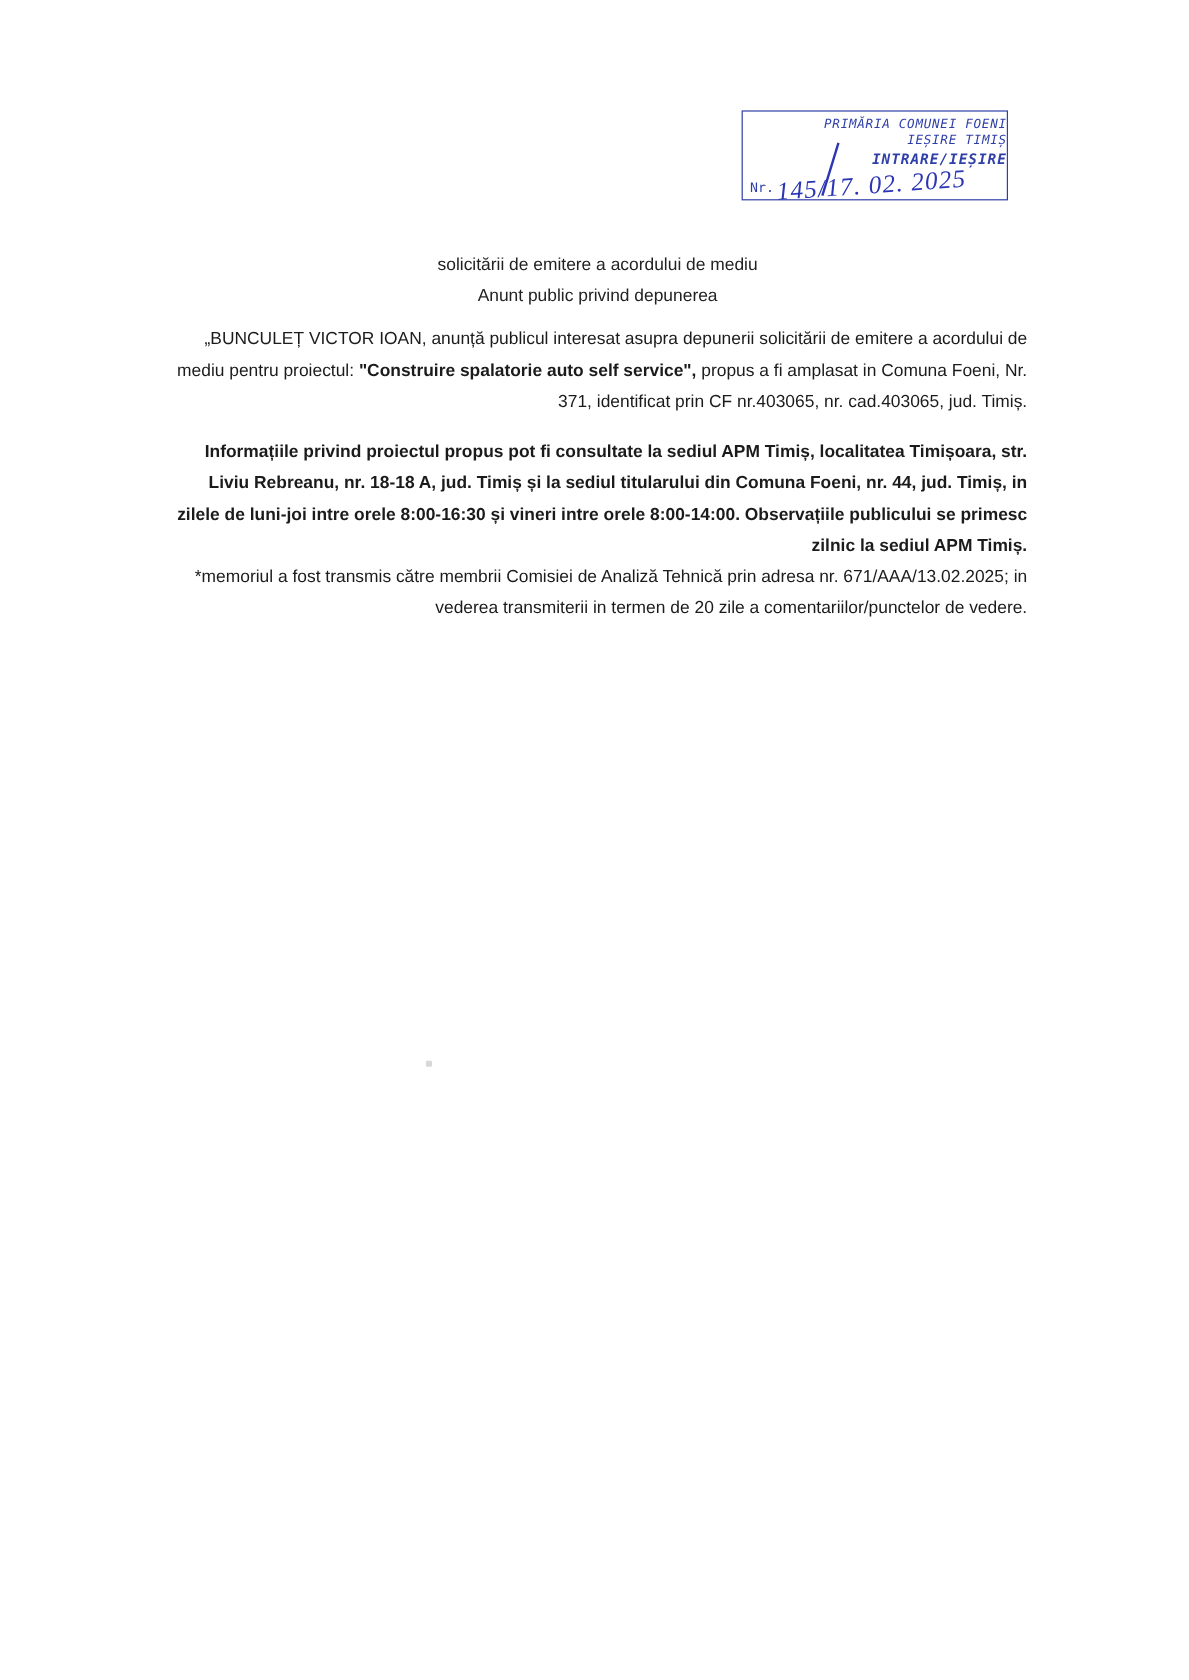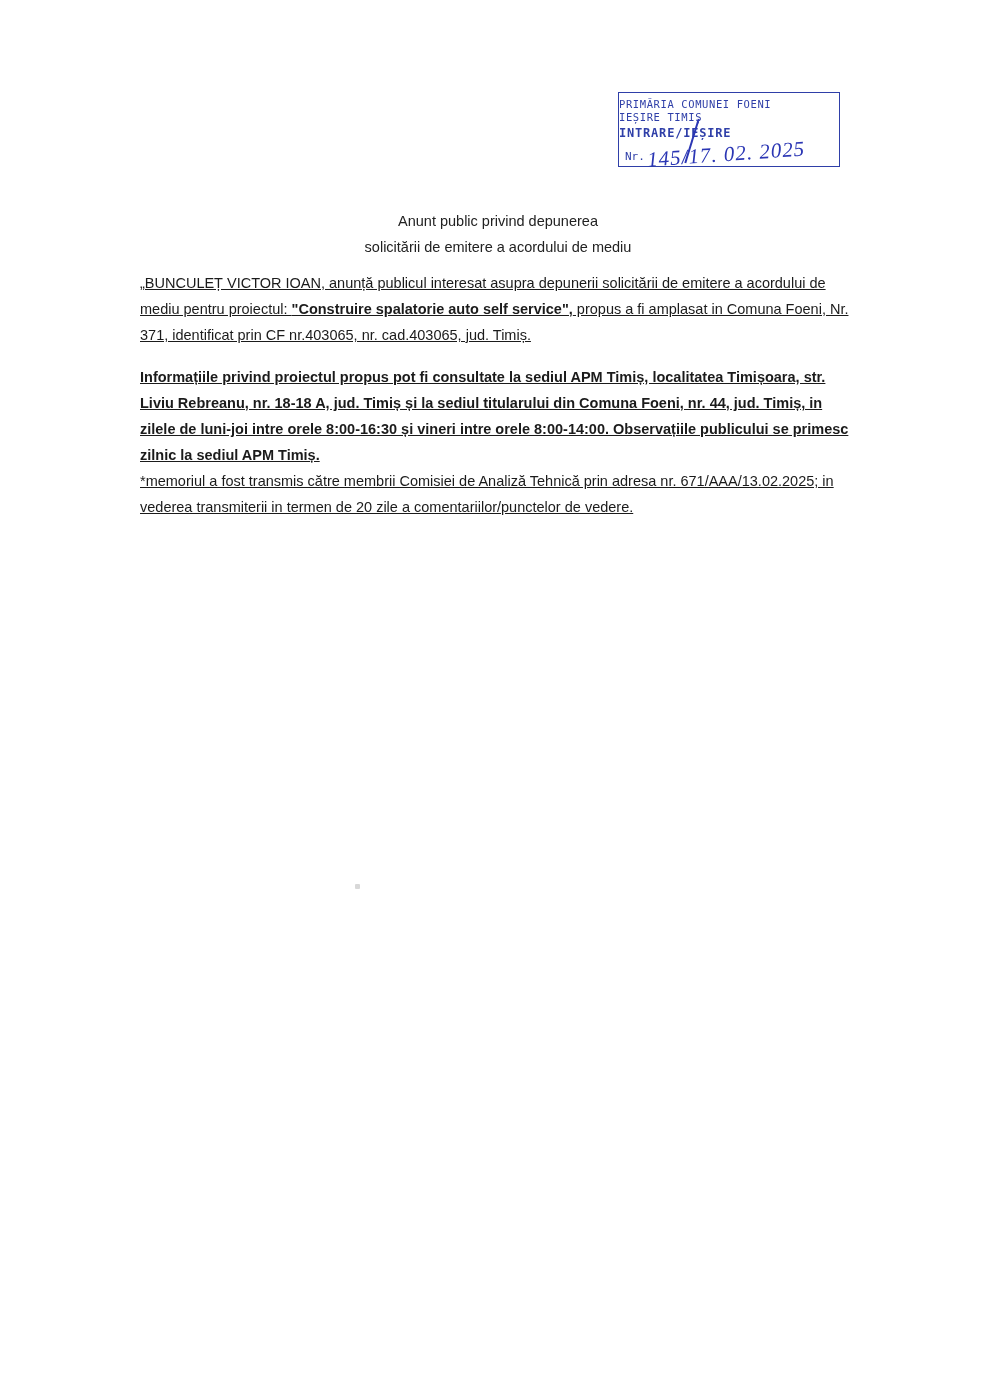--- a/index.html
+++ b/index.html
@@ -28,24 +28,25 @@
     left: 618px;
     top: 92px;
     width: 222px;
     height: 75px;
     border: 1.5px solid #2f3fa8;
     box-sizing: border-box;
     color: #2f3fa8;
     font-family: "DejaVu Sans Mono", monospace;
   }
   .stamp-line {
-    text-align: left;
+    text-align: right;
     font-size: 10.5px;
     letter-spacing: 0.6px;
     line-height: 13px;
+    font-style: italic;
   }
   .stamp-line.l1 { margin-top: 5px; }
   .stamp-line.l3 {
     font-weight: bold;
     font-size: 12px;
     letter-spacing: 0.8px;
     margin-top: 3px;
   }
   .stamp-nr {
     position: absolute;
@@ -91,22 +92,21 @@
 
   
   .body-block {
     position: absolute;
     left: 140px;
     top: 270px;
     width: 716px;
     font-size: 14.5px;
     line-height: 26px;
     color: #1b1b1b;
-    text-align: left;
-    text-decoration: underline;
+    text-align: right;
   }
   .para { margin: 0 0 0 0; }
   .para.p1 { text-indent: 0; }
   .para.p2 { font-weight: bold; margin-top: 16px; }
   .para.p3 { }
   .b { font-weight: bold; }
 
   
   .artifact {
     position: absolute;
@@ -126,22 +126,22 @@
   <div class="stamp">
     <div class="stamp-line l1">PRIMĂRIA COMUNEI FOENI</div>
     <div class="stamp-line l2">IEȘIRE TIMIȘ</div>
     <div class="stamp-line l3">INTRARE/IEȘIRE</div>
     <div class="stamp-nr">Nr.</div>
     <div class="stamp-slash"></div>
     <div class="stamp-hand">145/17. 02. 2025</div>
   </div>
 
   <div class="title-block">
+    <div>solicitării de emitere a acordului de mediu</div>
     <div>Anunt public privind depunerea</div>
-    <div>solicitării de emitere a acordului de mediu</div>
   </div>
 
   <div class="body-block">
     <p class="para p1"><span>„BUNCULEȚ VICTOR IOAN, anunță publicul interesat asupra depunerii solicitării de emitere a acordului de mediu pentru proiectul: </span><span class="b">"Construire spalatorie auto self service",</span><span> propus a fi amplasat in Comuna Foeni, Nr. 371, identificat prin CF nr.403065, nr. cad.403065, jud. Timiș.</span></p>
     <p class="para p2">Informațiile privind proiectul propus pot fi consultate la sediul APM Timiș, localitatea Timișoara, str. Liviu Rebreanu, nr. 18-18 A, jud. Timiș și la sediul titularului din Comuna Foeni, nr. 44, jud. Timiș, in zilele de luni-joi intre orele 8:00-16:30 și vineri intre orele 8:00-14:00. Observațiile publicului se primesc zilnic la sediul APM Timiș.</p>
     <p class="para p3">*memoriul a fost transmis către membrii Comisiei de Analiză Tehnică prin adresa nr. 671/AAA/13.02.2025; in vederea transmiterii in termen de 20 zile a comentariilor/punctelor de vedere.</p>
   </div>
 
   <div class="artifact"></div>
 </div>

